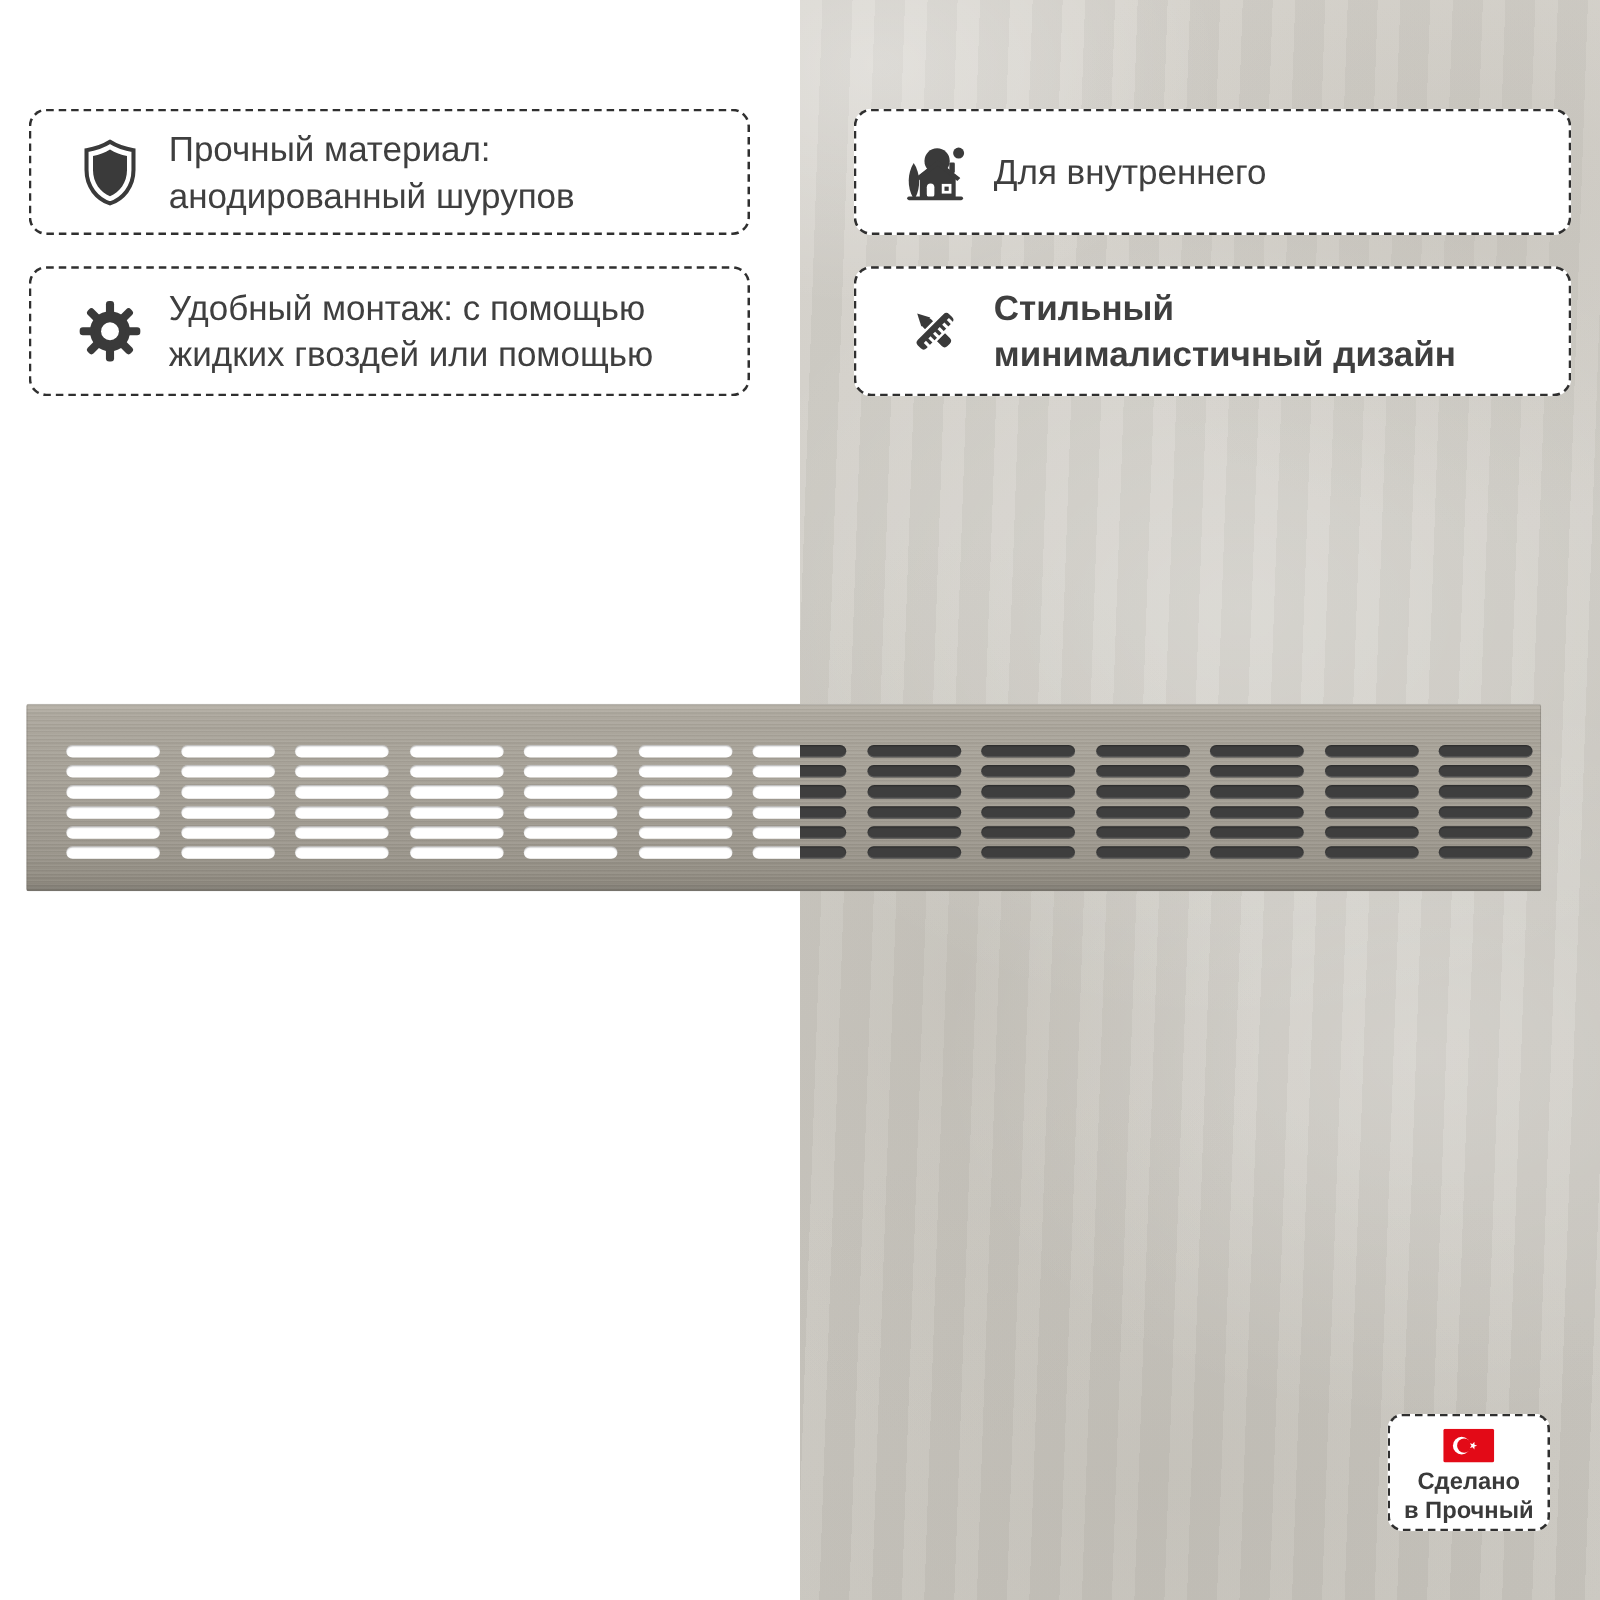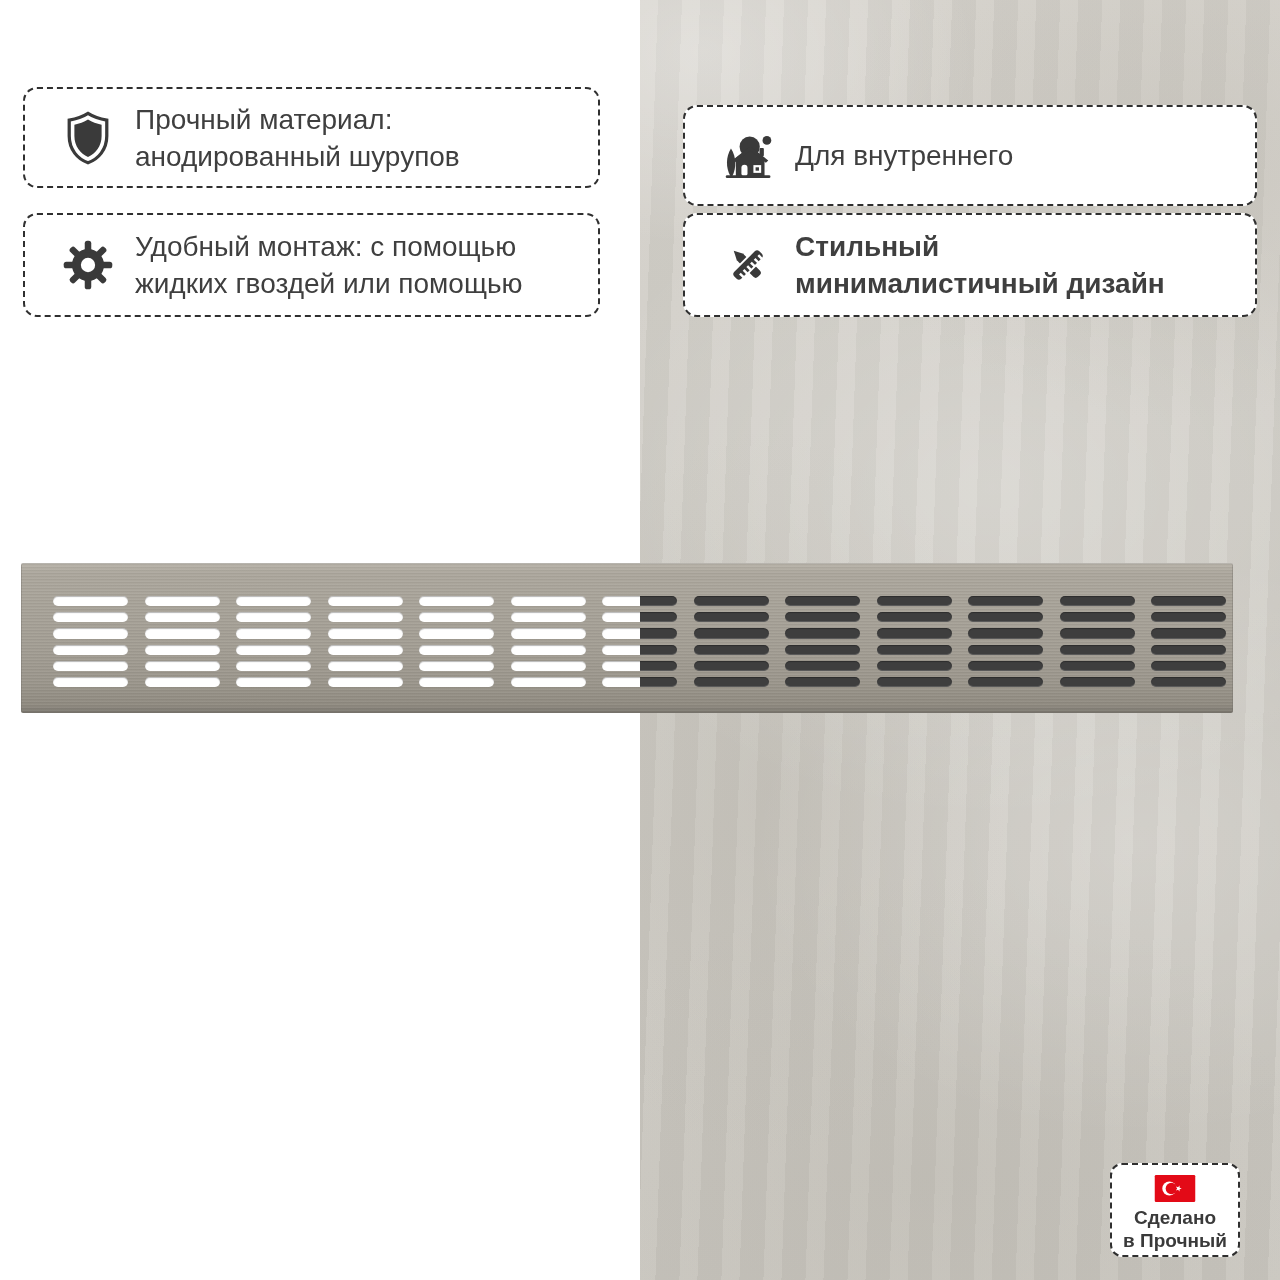--- a/index.html
+++ b/index.html
@@ -19,38 +19,38 @@
       repeating-linear-gradient(92deg, rgba(255,255,255,.05) 0 18px, rgba(0,0,0,.03) 18px 42px),
       linear-gradient(180deg,#d5d2cb,#cecbc4 55%,#c9c6bf);
   }
 
   
   .card{position:absolute;box-sizing:border-box;background:#ffffff;border:2px dashed #2f2f2f;
     border-radius:14px;display:flex;align-items:center;padding:0 18px 0 34px;}
   .card .icon{width:58px;flex:0 0 58px;display:flex;align-items:center;justify-content:center;margin-right:18px;}
   .card .txt{color:#3f3f3f;font-size:28px;line-height:37px;white-space:nowrap;}
   .c1{left:23px;top:87px;width:577px;height:101px;}
-  .c2{left:683px;top:105px;width:574px;height:101px;text-align:right;}
+  .c2{left:683px;top:87px;width:574px;height:101px;text-align:right;}
   .c3{left:23px;top:213px;width:577px;height:104px;}
   .c4{left:683px;top:213px;width:574px;height:104px;font-weight:bold;}
 
   
   .grille{position:absolute;left:21px;top:563px;width:1212px;height:150px;border-radius:2px;
     background:
       repeating-linear-gradient(180deg, rgba(255,255,255,.05) 0 1px, rgba(0,0,0,.045) 1px 2px, rgba(0,0,0,0) 2px 3px),
       linear-gradient(180deg,#b8b3a9 0,#aca79d 7%,#a8a399 28%,#a39e94 55%,#9b968c 80%,#8f8a80 95%,#7a766e 100%);
     box-shadow:inset 0 1px 0 rgba(255,255,255,.25), inset 0 0 0 1px rgba(110,106,99,.35);
   }
   .slot{position:absolute;width:75px;height:10.3px;border-radius:6px;
     box-shadow:inset 0 1px 1px rgba(0,0,0,.28), inset 0 -1px 0 rgba(255,255,255,.15);}
 
   
   .badge{position:absolute;left:1110px;top:1131px;width:130px;height:94px;box-sizing:border-box;
     background:#ffffff;border:2px dashed #2f2f2f;border-radius:12px;
-    display:flex;flex-direction:column;align-items:center;justify-content:flex-start;padding-top:10px;margin-top:32px;}
+    display:flex;flex-direction:column;align-items:center;justify-content:flex-start;padding-top:10px;}
   .badge .flag{line-height:0;margin-bottom:4px;}
   .badge .bline{color:#3a3a3a;font-size:19px;line-height:23px;font-weight:bold;}
 </style>
 </head>
 <body>
 
 <div class="canvas">
 
   <div class="bg-left"></div>
   <div class="bg-right"></div>

